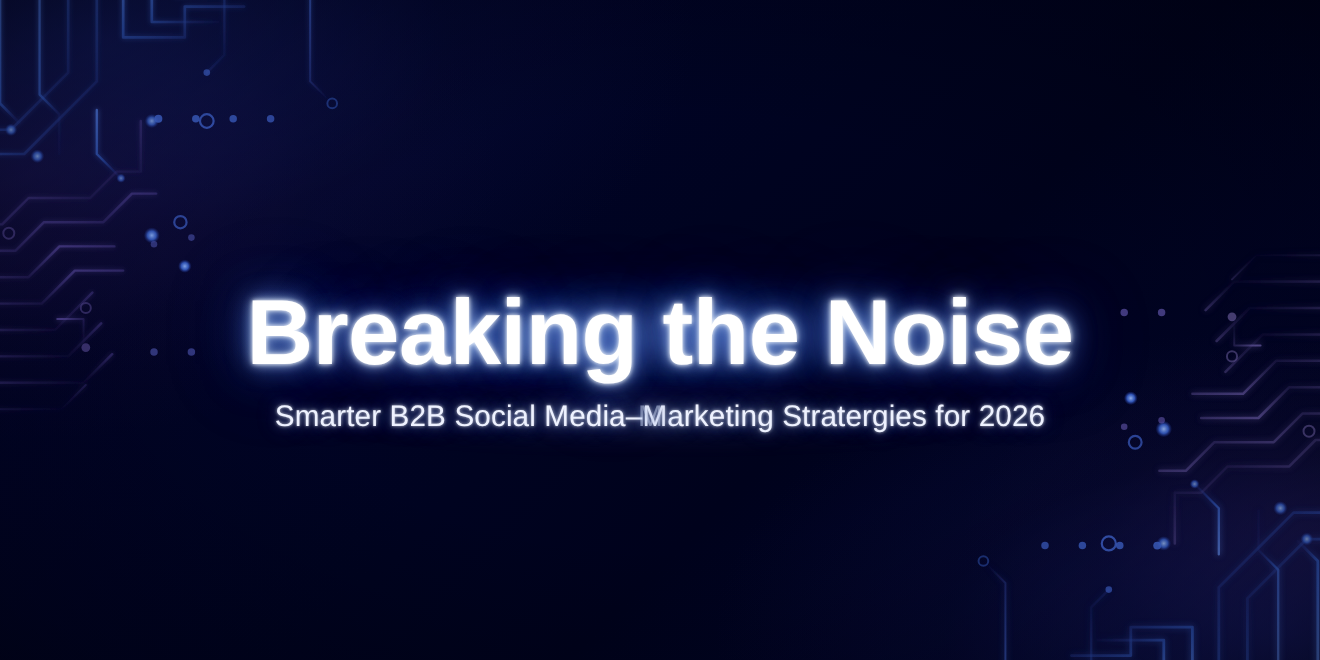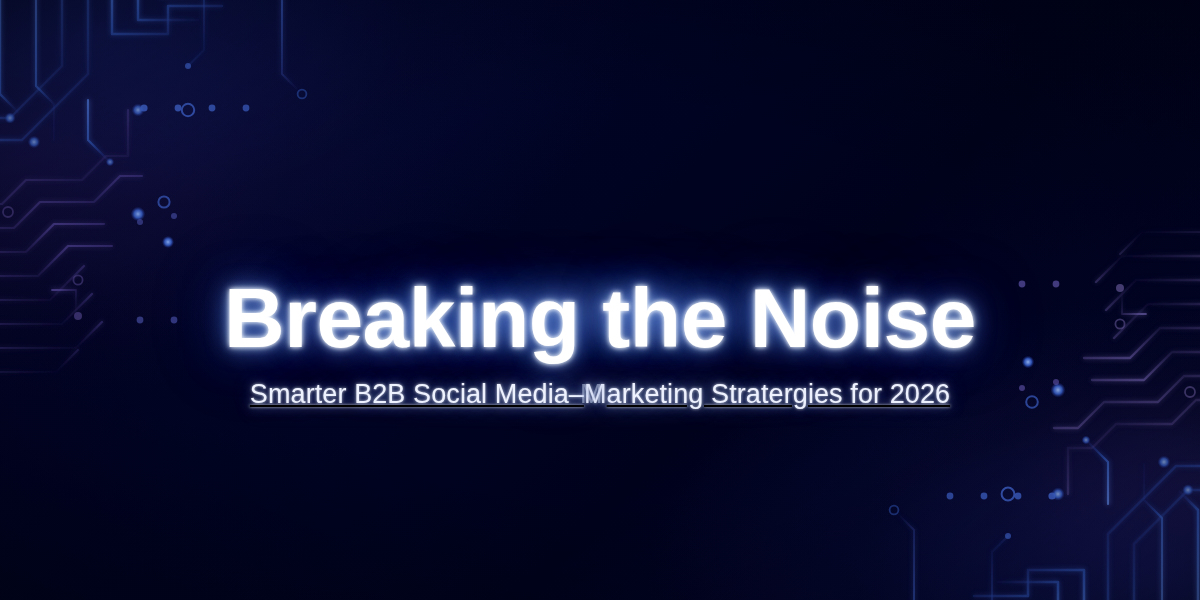--- a/index.html
+++ b/index.html
@@ -71,24 +71,23 @@
     letter-spacing:-0.5px;
     color:#ffffff;
     line-height:1.06;
     white-space:nowrap;
     text-shadow:
       0 0 4px  rgba(255,255,255,0.95),
       0 0 10px rgba(200,224,255,0.85),
       0 0 22px rgba(110,160,255,0.70),
       0 0 44px rgba(56,104,230,0.52),
       0 0 78px rgba(32,66,190,0.34);
-    margin-top: 16px;
-  }
-
-  .subtitle-wrap { position:relative; margin-top:16px;text-decoration:underline; }
+  }
+
+  .subtitle-wrap { position:relative; margin-top:16px; }
 
   .subtitle-glow {
     position:absolute;
     left:50%; top:50%;
     transform:translate(-50%,-50%);
     width:760px; height:56px;
     background:radial-gradient(ellipse 50% 54% at 50% 50%, rgba(150,180,255,0.20) 0%, rgba(60,96,200,0.10) 52%, rgba(0,2,28,0) 82%);
     filter:blur(8px);
     pointer-events:none;
   }

